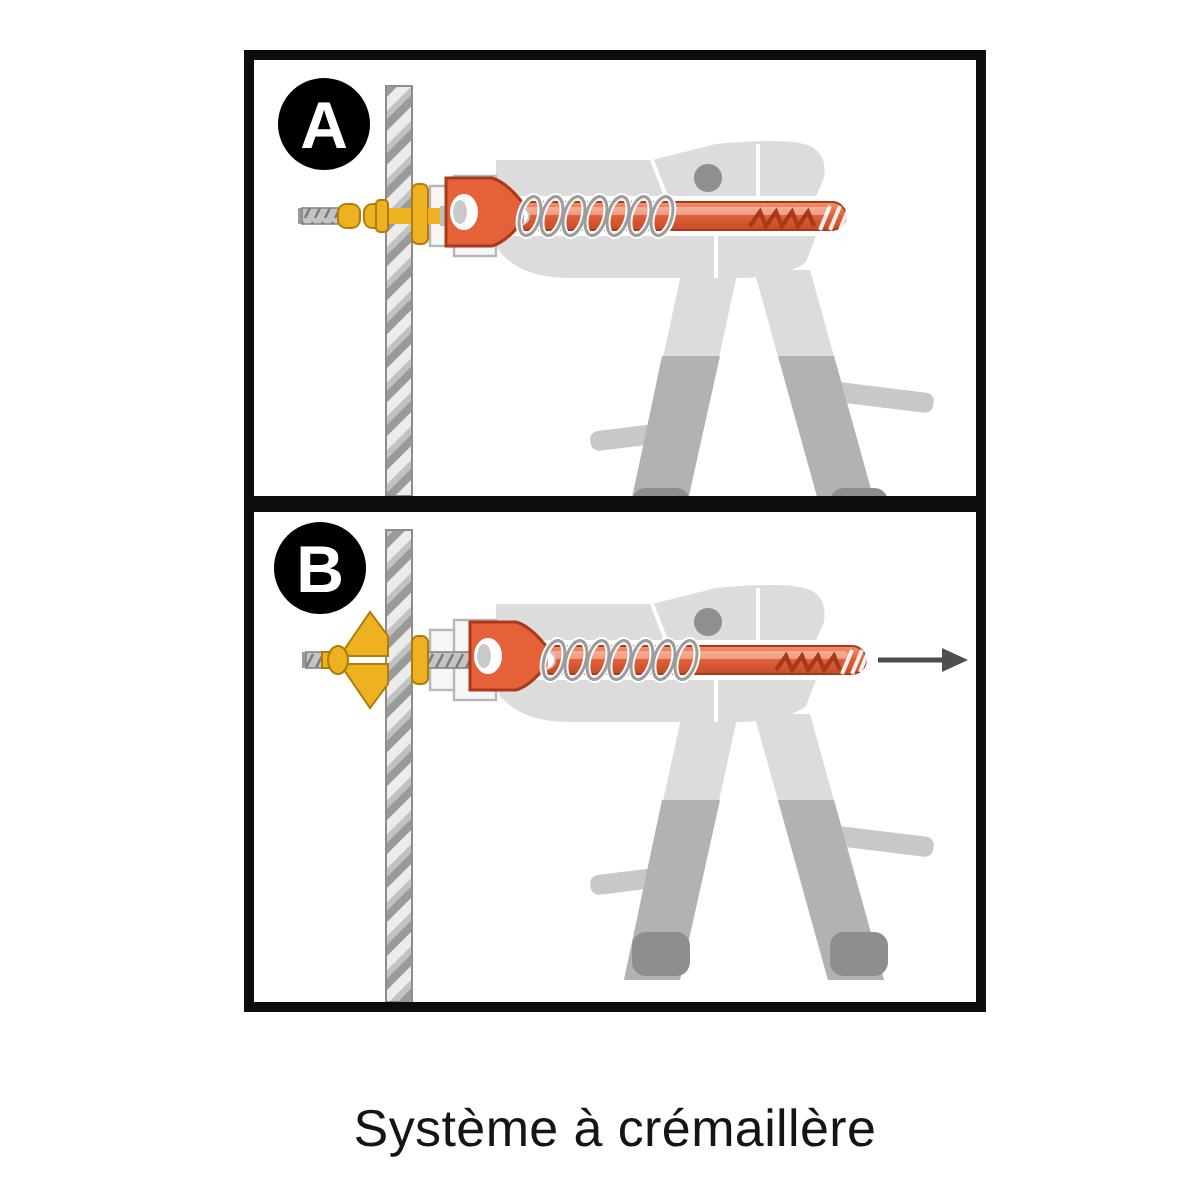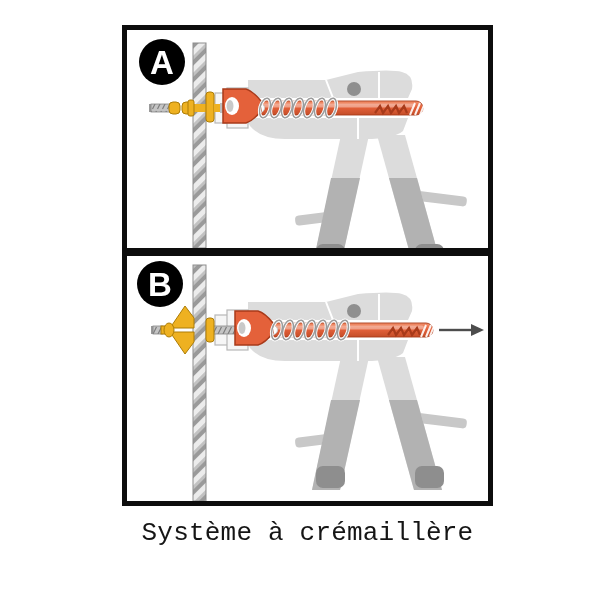--- a/index.html
+++ b/index.html
@@ -8,24 +8,23 @@
     font-family:"Liberation Sans", sans-serif;
   }
   .frame{
     position:absolute;left:122px;top:25px;width:361px;
     border:5px solid var(--frame-black,#0d0d0d);background:#fff;
   }
   .panel{position:relative;background:#fff;}
   .panel svg{display:block;}
   .divider{height:8px;background:var(--frame-black,#0d0d0d);}
   .caption{
-    position:absolute;left:122px;top:518px;width:371px;
+    position:absolute;left:122px;top:549px;width:371px;
     text-align:center;font-size:26px;color:var(--caption-color,#151515);
     letter-spacing:0.2px;
-    font-family:Liberation Mono, monospace;
   }
   
   .wall{fill:url(#wallPat);stroke:#8d8d8d;stroke-width:1;}
   .tool{fill:var(--tool-gray,#dcdcdc);}
   .tool-mid{fill:var(--tool-mid-gray,#c8c8c8);}
   .grip{fill:var(--grip-gray,#b2b2b2);}
   .foot{fill:var(--foot-gray,#8e8e8e);}
   .seam{stroke:#ffffff;stroke-width:2;fill:none;}
   .hole{fill:var(--hole-gray,#8f8f8f);}
   .sleeve{fill:#f6f6f6;stroke:#b7b7b7;stroke-width:1.2;}

